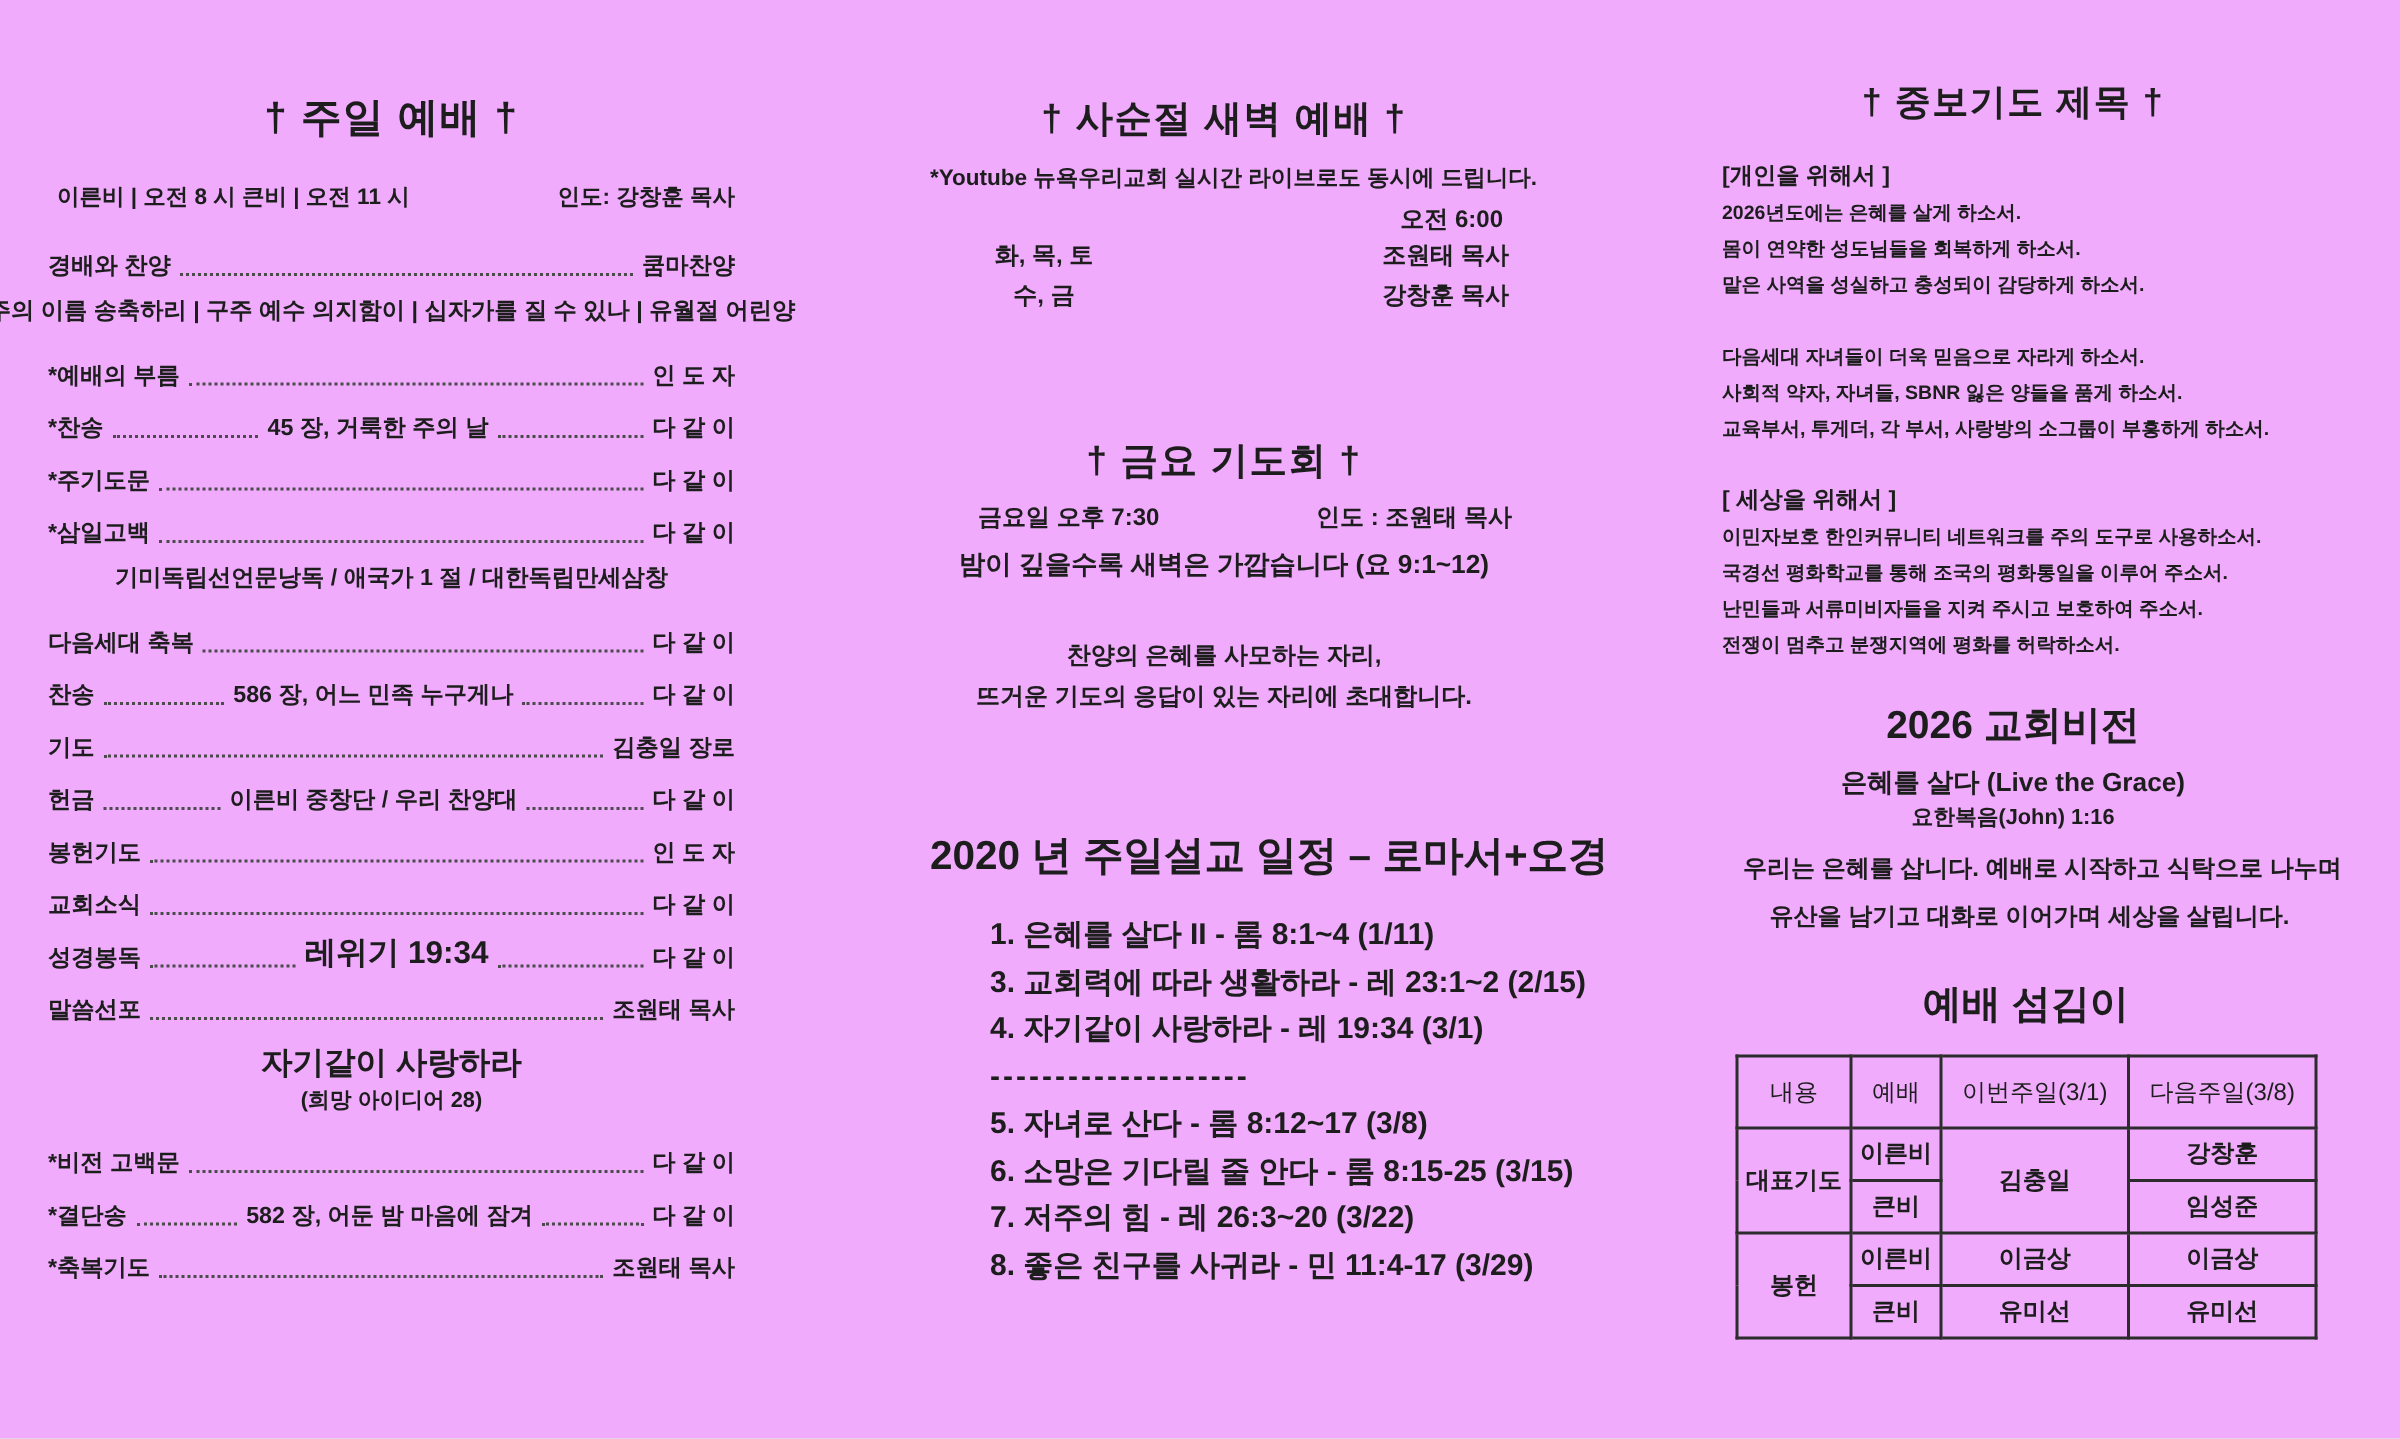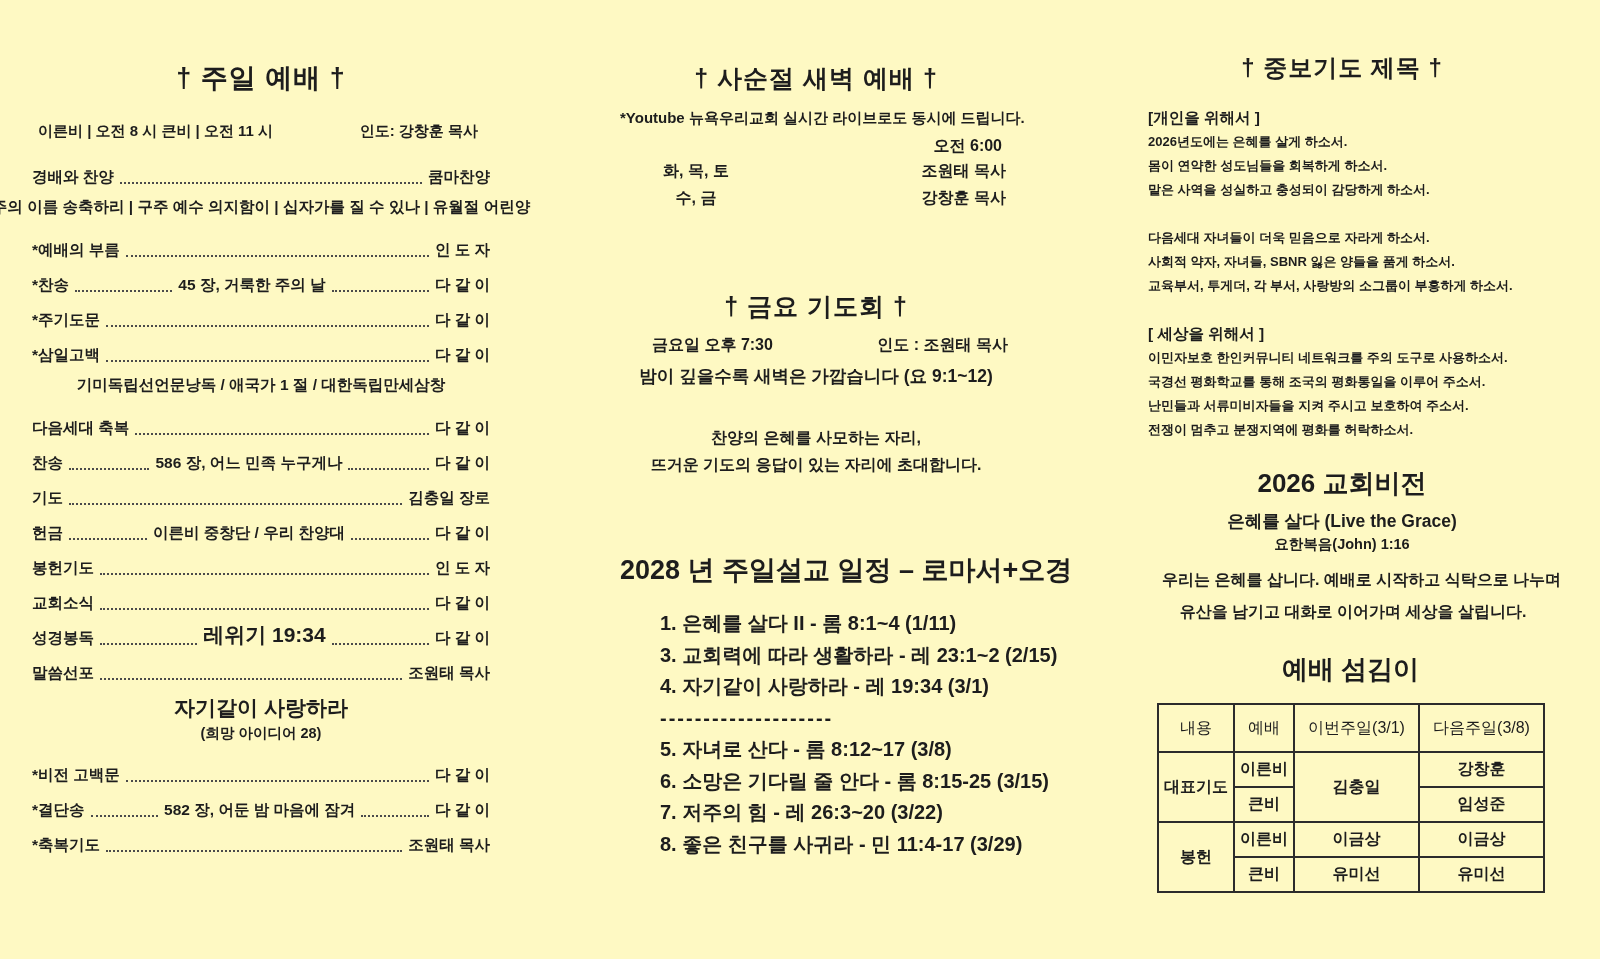--- a/index.html
+++ b/index.html
@@ -1,26 +1,26 @@
 <!DOCTYPE html>
 <html><head>
 <meta charset="utf-8">
 <style>
   html,body{margin:0;padding:0;background:#e9e9e7;}
-  .page{position:relative;width:1600px;height:959px;background:#fef9c3;overflow:hidden;
+  .page{position:relative;width:1600px;height:959px;background:#f0abfc;overflow:hidden;
         font-family:"Liberation Sans","DejaVu Sans",sans-serif;color:#1d1d1d;}
   .col{position:absolute;top:0;}
   .col-left{left:32px;top:60px;width:458px;}
   .col-mid{left:620px;top:62px;width:392px;}
   .col-right{left:1140px;top:52px;width:404px;}
 
   .sec-title{font-size:27px;font-weight:800;text-align:center;margin:0;letter-spacing:1px;white-space:nowrap;}
   .col-left .sec-title{margin-bottom:26px;}
 
-  .sub-row{display:flex;justify-content:space-between;font-size:15px;font-weight:700;margin:0 12px 12px 6px;}
+  .sub-row{display:flex;justify-content:space-between;font-size:15px;font-weight:700;margin:0 0 12px 6px;}
 
   
   .svc-row{display:flex;align-items:flex-end;height:35px;font-size:15.5px;font-weight:600;}
   .svc-lbl,.svc-mid,.svc-val{white-space:nowrap;}
   .dots{flex:1 1 auto;border-bottom:2.5px dotted #4b4b4b;margin:0 6px;transform:translateY(-4px);min-width:10px;}
   .mid-bold{font-size:21px;font-weight:800;}
   .svc-center{text-align:center;font-size:15.5px;font-weight:600;height:38px;display:flex;align-items:center;justify-content:center;white-space:nowrap;}
   .svc-title2{text-align:center;font-size:21px;font-weight:800;margin-top:10px;height:30px;}
   .svc-sub2{text-align:center;font-size:14.5px;font-weight:700;height:27px;}
 
@@ -195,21 +195,21 @@
       <div class="when-row">
         <span>금요일  오후 7:30</span>
         <span>인도 : 조원태 목사</span>
       </div>
       <div class="theme">밤이 깊을수록 새벽은 가깝습니다 (요 9:1~12)</div>
       <div class="invite invite-first">찬양의 은혜를 사모하는 자리,</div>
       <div class="invite">뜨거운 기도의 응답이 있는 자리에 초대합니다.</div>
     </div>
 
     <div class="sermon">
-      <h2 class="sermon-title">2028 년 주일설교 일정  –  로마서+오경</h2>
+      <h2 class="sermon-title">2020 년 주일설교 일정  –  로마서+오경</h2>
       <div class="sermon-list" id="sermon-list">
           <div class="sermon-item">1. 은혜를 살다 II - 롬 8:1~4 (1/11)</div>
           <div class="sermon-item">3. 교회력에 따라 생활하라  -  레 23:1~2 (2/15)</div>
           <div class="sermon-item">4. 자기같이 사랑하라 - 레 19:34 (3/1)</div>
           <div class="sermon-item sermon-dash">--------------------</div>
           <div class="sermon-item">5. 자녀로 산다 - 롬 8:12~17  (3/8)</div>
           <div class="sermon-item">6. 소망은 기다릴 줄 안다 - 롬 8:15-25 (3/15)</div>
           <div class="sermon-item">7. 저주의 힘 - 레 26:3~20 (3/22)</div>
           <div class="sermon-item">8. 좋은 친구를 사귀라 - 민 11:4-17 (3/29)</div>
         </div>

